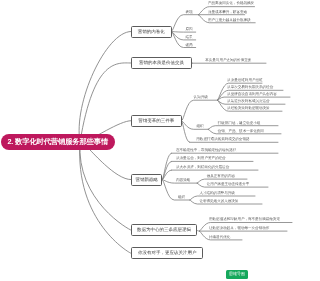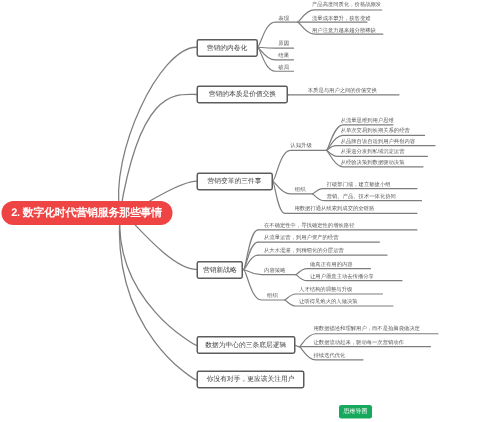--- a/index.html
+++ b/index.html
@@ -63,21 +63,21 @@
       <path d="M162.3,179.70000000000002 C164.46,179.70000000000002 167.10000000000002,200 174.3,200 L189.9,200" fill="none" stroke="#7e7e7e" stroke-width="0.8" stroke-linecap="round"></path>
       <path d="M189.9,200 C190.788,200 193.23000000000002,196 197.3,196 L255,196" fill="none" stroke="#7e7e7e" stroke-width="0.8" stroke-linecap="round"></path>
       <path d="M189.9,200 C190.788,200 193.23000000000002,204 197.3,204 L262,204" fill="none" stroke="#7e7e7e" stroke-width="0.8" stroke-linecap="round"></path>
       <path d="M80,142 C76,201 130,230.2 131,230.2" fill="none" stroke="#7e7e7e" stroke-width="0.85" stroke-linecap="round"></path>
       <path d="M196.8,230.3 C197.286,230.3 197.88,231.1 199.5,231.1 L199.5,231.1" fill="none" stroke="#7e7e7e" stroke-width="0.8" stroke-linecap="round"></path>
       <path d="M199.5,231.1 C200.82,231.1 204.45,222.5 210.5,222.5 L292,222.5" fill="none" stroke="#7e7e7e" stroke-width="0.8" stroke-linecap="round"></path>
       <path d="M199.5,231.1 L287,231.1" fill="none" stroke="#7e7e7e" stroke-width="0.8" stroke-linecap="round"></path>
       <path d="M199.5,231.1 C200.82,231.1 204.45,239.9 210.5,239.9 L242,239.9" fill="none" stroke="#7e7e7e" stroke-width="0.8" stroke-linecap="round"></path>
       <path d="M80,142 C74.5,222 130,253.4 131,253.4" fill="none" stroke="#7e7e7e" stroke-width="0.85" stroke-linecap="round"></path>
     </svg>
-<div class="root-node" style="left: 1px; top: 134.4px; width: 113.5px; height: 15.6px; background: #ef4444; color: rgb(255, 255, 255);">2. 数字化时代营销服务那些事情</div>
+<div class="root-node" style="left: 1px; top: 134.4px; width: 113.5px; height: 15.6px; background: #be185d; color: rgb(255, 255, 255);">2. 数字化时代营销服务那些事情</div>
     <div class="topic" style="left: 131px; top: 25.5px; width: 40.5px; height: 12px; border-color: rgb(92, 92, 92); background: rgb(255, 255, 255); color: rgb(61, 61, 61);">营销的内卷化</div>
     <div class="grp" style="left: 185.5px; top: 9.7px; color: rgb(89, 89, 89);">表现</div>
     <div class="leaf" style="left: 208px; top: 1.45px; color: rgb(89, 89, 89);">产品高度同质化，价格战频发</div>
     <div class="leaf" style="left: 208px; top: 9.5px; color: rgb(89, 89, 89);">流量成本攀升，获客变难</div>
     <div class="leaf" style="left: 208px; top: 17.55px; color: rgb(89, 89, 89);">用户注意力越来越分散稀缺</div>
     <div class="grp" style="left: 185.5px; top: 27.1px; color: rgb(89, 89, 89);">原因</div>
     <div class="grp" style="left: 185.5px; top: 34.9px; color: rgb(89, 89, 89);">结果</div>
     <div class="grp" style="left: 185.5px; top: 42.5px; color: rgb(89, 89, 89);">破局</div>
     <div class="topic" style="left: 131px; top: 57px; width: 61.2px; height: 12px; border-color: rgb(92, 92, 92); background: rgb(255, 255, 255); color: rgb(61, 61, 61);">营销的本质是价值交换</div>
     <div class="leaf" style="left: 205.2px; top: 58px; color: rgb(89, 89, 89);">本质是与用户之间的价值交换</div>

